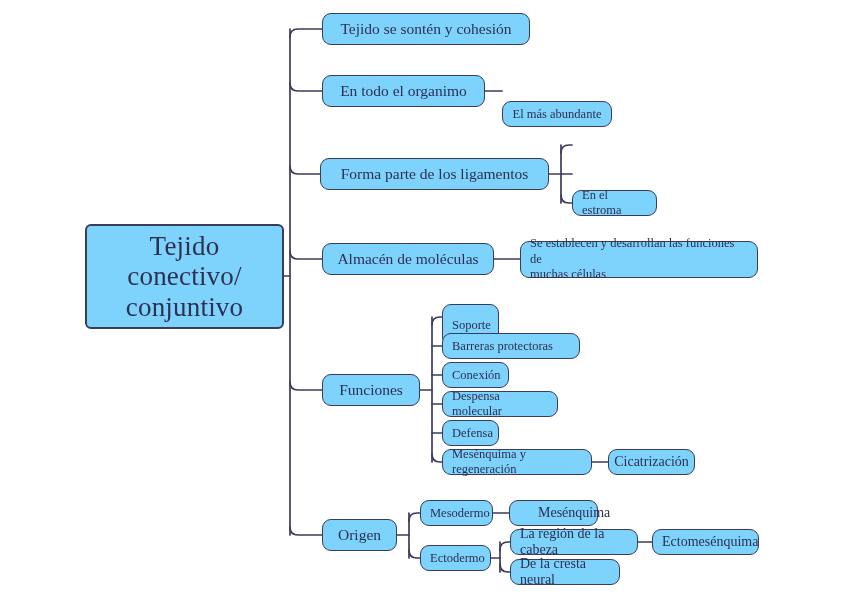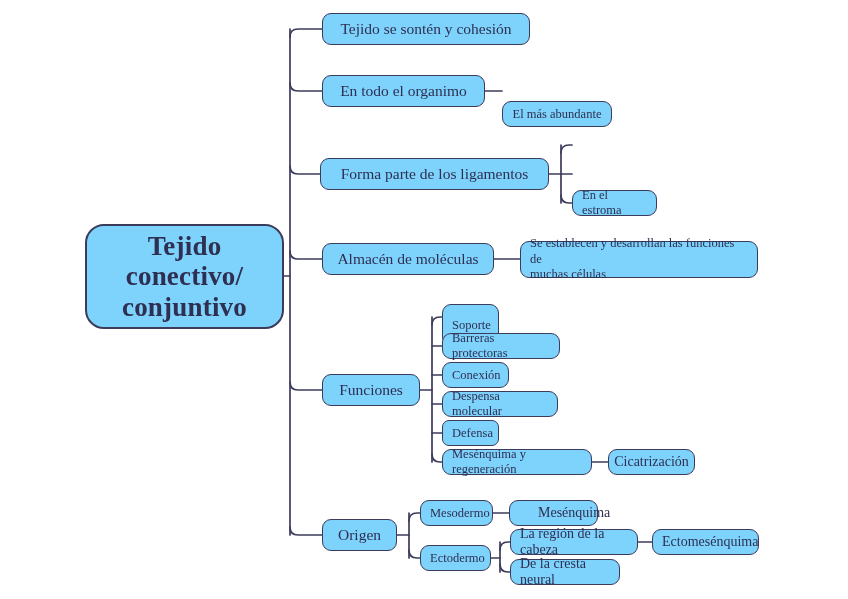--- a/index.html
+++ b/index.html
@@ -15,22 +15,22 @@
     position:absolute;box-sizing:border-box;
     border:1.6px solid #3b3b5c;border-radius:9px;
     background:#7dd3fc;color:#2f2f52;
     display:flex;align-items:center;
     white-space:pre-line;
   }
   .node.center-text{justify-content:center;text-align:center;}
   .node.left-text{justify-content:flex-start;text-align:left;}
   
   .lvl-root{
-    border-width:2px;border-radius:19px;
-    font-weight:bold;font-size:27px;line-height:1.12;
+    border-width:2px;border-radius:6px;
+    font-weight:normal;font-size:27px;line-height:1.12;
     letter-spacing:0.2px;
   }
   
   .lvl-1{font-size:15.5px;padding:0 14px;}
   
   .lvl-2{font-size:12.5px;padding:0 9px;}
   
   .lvl-3{font-size:14px;padding:0 9px;}
   .lvl-2.multi,.lvl-3.multi{line-height:1.25;padding:4px 9px;}
 </style>
@@ -107,27 +107,27 @@
 
 
 
   <div class="node left-text lvl-2" style="left:572px;top:190px;width:85px;height:26px;">En el estroma</div>
 
   <div class="node left-text lvl-2 multi" style="left:520px;top:241px;width:238px;height:37px;">Se establecen y desarrollan las funciones de
 muchas células</div>
 
   <div class="node left-text lvl-2" style="left:442px;top:304px;width:57px;height:42px;">Soporte</div>
 
-  <div class="node left-text lvl-2" style="left:442px;top:333px;width:118px;height:26px;">Barreras protectoras</div>
+  <div class="node left-text lvl-2" style="left:442px;top:333px;width:138px;height:26px;text-align:right;">Barreras protectoras</div>
 
   <div class="node left-text lvl-2" style="left:442px;top:362px;width:67px;height:26px;">Conexión</div>
 
   <div class="node left-text lvl-2" style="left:442px;top:391px;width:116px;height:26px;">Despensa molecular</div>
 
-  <div class="node left-text lvl-2" style="left:442px;top:420px;width:57px;height:26px;border-radius:7px;">Defensa</div>
+  <div class="node left-text lvl-2" style="left:442px;top:420px;width:57px;height:26px;">Defensa</div>
 
   <div class="node left-text lvl-2" style="left:442px;top:449px;width:150px;height:26px;">Mesénquima y regeneración</div>
 
   <div class="node center-text lvl-3" style="left:608px;top:449px;width:87px;height:26px;">Cicatrización</div>
 
   <div class="node left-text lvl-2" style="left:420px;top:500px;width:73px;height:26px;">Mesodermo</div>
 
   <div class="node left-text lvl-2" style="left:420px;top:545px;width:71px;height:26px;">Ectodermo</div>
 
   <div class="node left-text lvl-3" style="left:509px;top:500px;width:89px;height:26px;padding-left:28px;">Mesénquima</div>

